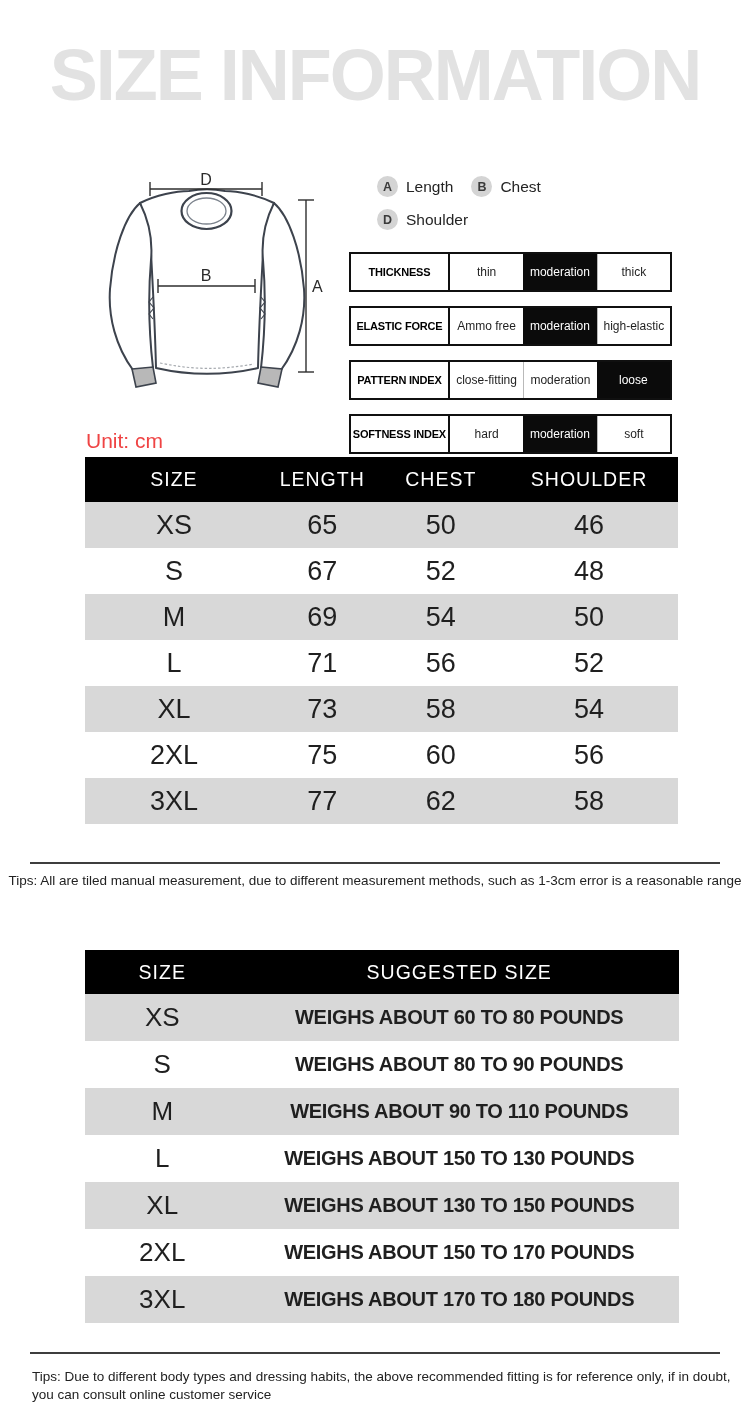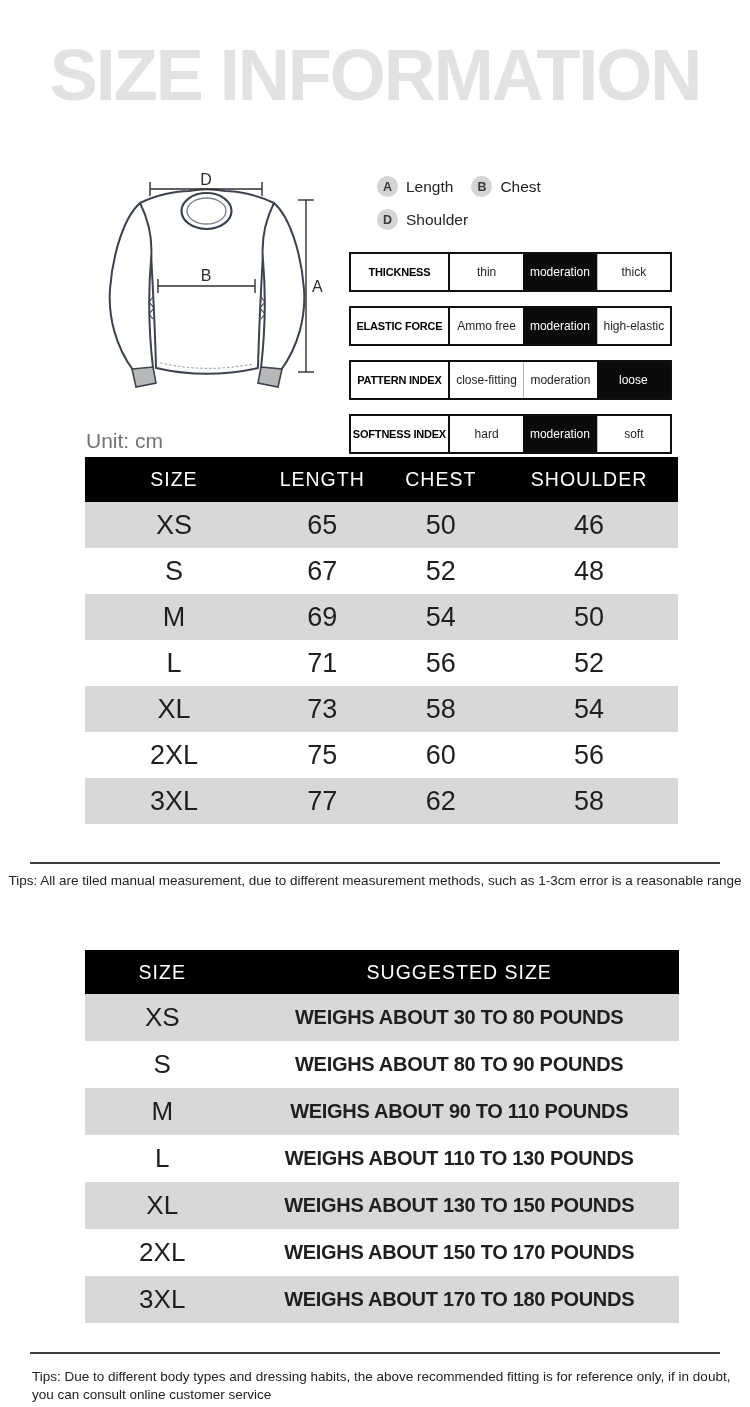--- a/index.html
+++ b/index.html
@@ -38,21 +38,21 @@
     font-weight:bold; font-size:11px; letter-spacing:-0.2px; color:#000;
     border-right:2px solid #101010;
   }
   .attr-opt {
     flex:1 1 23%; display:flex; align-items:center; justify-content:center;
     font-size:12px; color:#1f1f1f; border-left:1px solid #b9b9b9;text-align:right;
   }
   .attr-opt:nth-child(2) { border-left:none; }
   .attr-opt.sel { background:#0b0b0b; color:#fff; border-left:none; }
   
-  .unit { position:absolute; left:86px; top:429px; font-size:21px; color:#737373; }
+  .unit { position:absolute; left:86px; top:429px; font-size:21px; color:#ef4444; }
   
   table { border-collapse:collapse; table-layout:fixed; position:absolute; }
   th { background:#000; color:#fff; font-weight:normal; letter-spacing:1px; text-align:center; }
   td { text-align:center; color:#1f1f1f; }
   tr.shade td { background:#d8d8d8; }
   .size-table { left:85px; top:457px; width:593px; }
   .size-table th { height:45px; font-size:19.5px; }
   .size-table td { height:46px; font-size:27px; }
   .suggest-table { left:85px; top:950px; width:594px; }
   .suggest-table th { height:44px; font-size:19.5px; }
@@ -241,33 +241,33 @@
     </colgroup>
   <thead>
     <tr>
       <th>SIZE</th>
       <th>SUGGESTED SIZE</th>
     </tr>
   </thead>
   <tbody>
       <tr class="shade">
         <td>XS</td>
-        <td>WEIGHS ABOUT 30 TO 80 POUNDS</td>
+        <td>WEIGHS ABOUT 60 TO 80 POUNDS</td>
       </tr>
       <tr>
         <td>S</td>
         <td>WEIGHS ABOUT 80 TO 90 POUNDS</td>
       </tr>
       <tr class="shade">
         <td>M</td>
         <td>WEIGHS ABOUT 90 TO 110 POUNDS</td>
       </tr>
       <tr>
         <td>L</td>
-        <td>WEIGHS ABOUT 110 TO 130 POUNDS</td>
+        <td>WEIGHS ABOUT 150 TO 130 POUNDS</td>
       </tr>
       <tr class="shade">
         <td>XL</td>
         <td>WEIGHS ABOUT 130 TO 150 POUNDS</td>
       </tr>
       <tr>
         <td>2XL</td>
         <td>WEIGHS ABOUT 150 TO 170 POUNDS</td>
       </tr>
       <tr class="shade">

